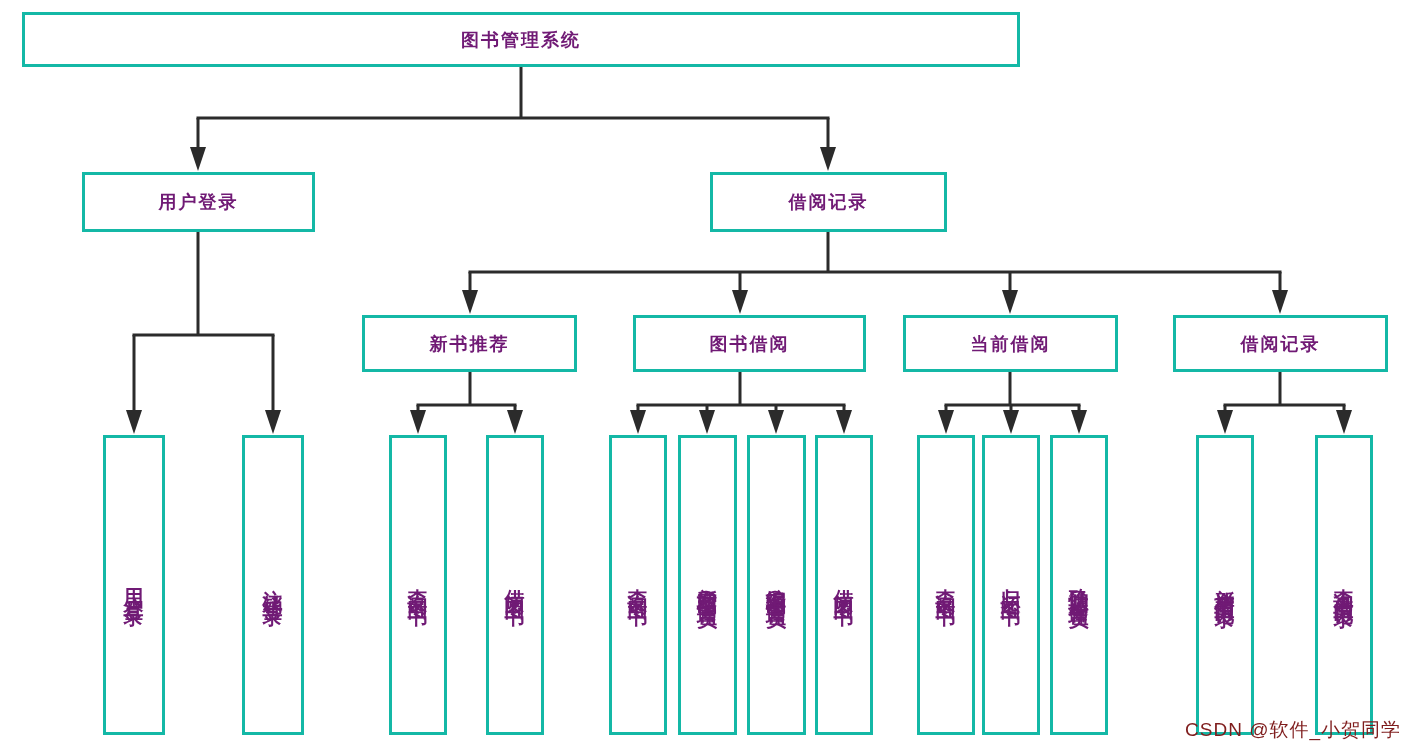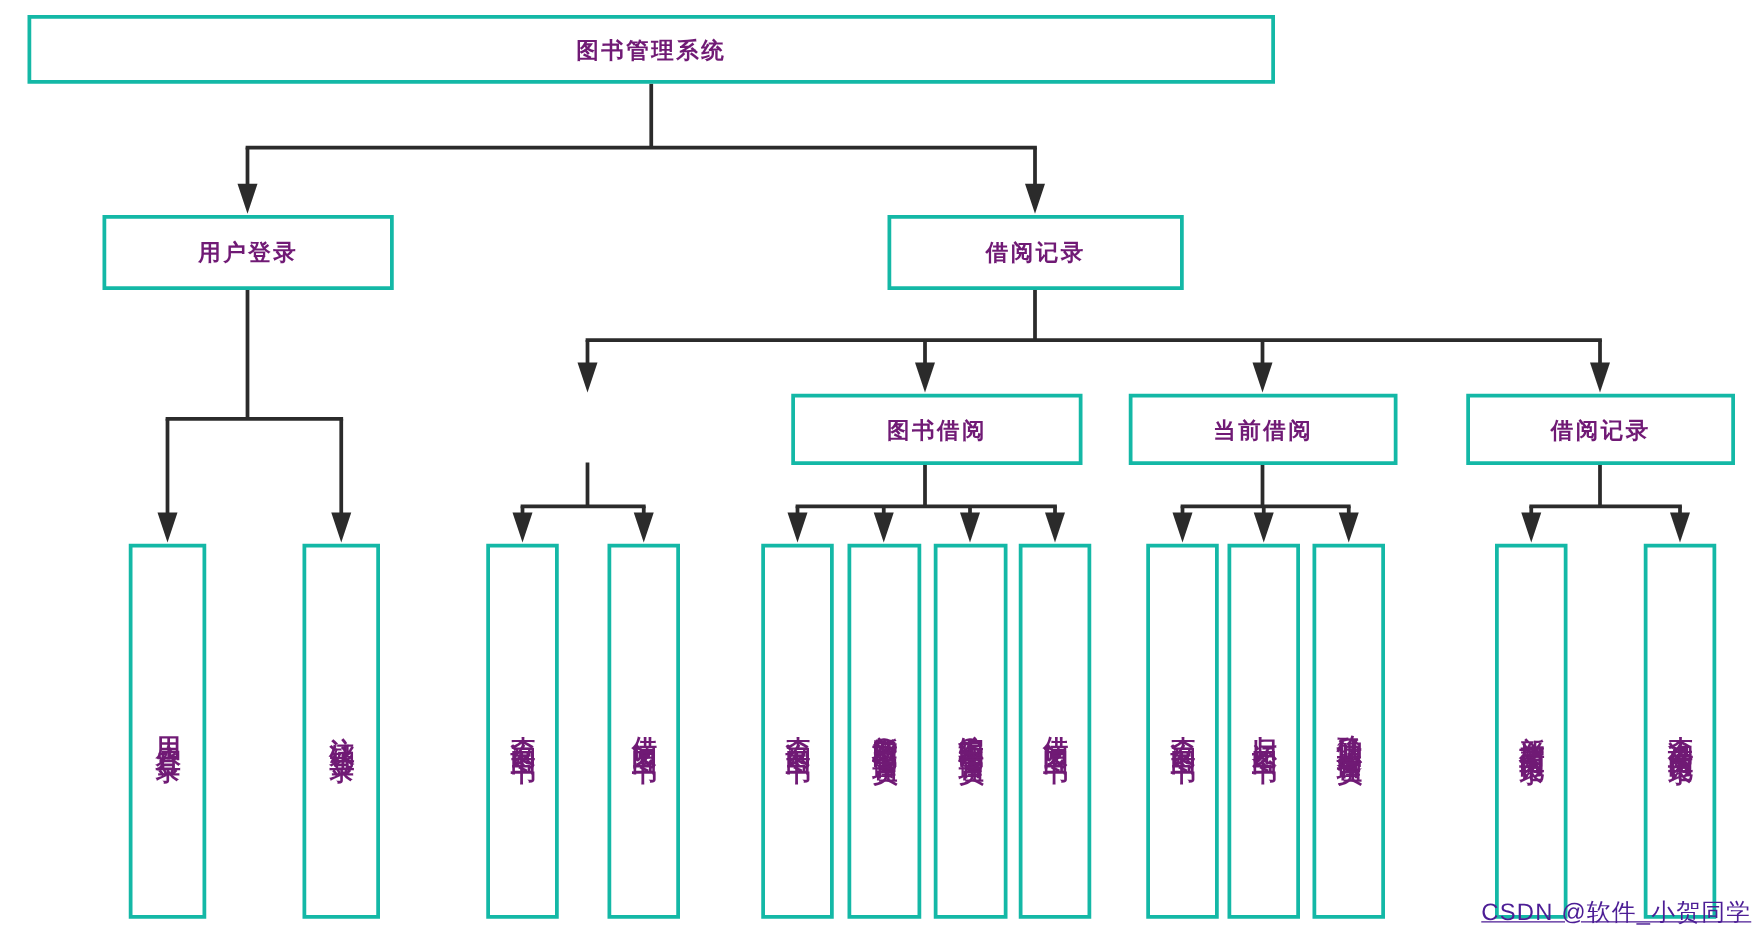--- a/index.html
+++ b/index.html
@@ -52,25 +52,24 @@
   .l8{left:815px;width:58px;}
   .l9{left:917px;width:58px;}
   .l10{left:982px;width:58px;}
   .l11{left:1050px;width:58px;letter-spacing:3px;}
   .l12{left:1196px;width:58px;letter-spacing:4px;}
   .l13{left:1315px;width:58px;letter-spacing:4px;}
   .watermark{
     position:absolute;
     right:4px;top:717px;
     font-size:19px;
-    color:#4c1d95;
+    color:#7f1d1d;
     letter-spacing:1px;
     z-index:10;
     white-space:nowrap;
-    text-decoration:underline;
   }
 </style>
 </head>
 <body>
 
 <div id="canvas">
 
   <svg id="wires" viewBox="0 0 1405 747" xmlns="http://www.w3.org/2000/svg">
     <g stroke="#2b2b2b" stroke-width="3" fill="none">
 
@@ -139,20 +138,21 @@
       <polygon points="1217,410 1233,410 1225,434"></polygon>
       <polygon points="1336,410 1352,410 1344,434"></polygon>
     </g>
   </svg>
 
   <div class="node b-root">图书管理系统</div>
 
   <div class="node b-userlogin">用户登录</div>
   <div class="node b-bookmgmt">借阅记录</div>
 
+  <div class="node b-newbook">新书推荐</div>
   <div class="node b-borrow">图书借阅</div>
   <div class="node b-current">当前借阅</div>
   <div class="node b-records">借阅记录</div>
 
   <div class="node vnode leaf l1">用户登录</div>
   <div class="node vnode leaf l2">注销登录</div>
 
   <div class="node vnode leaf l3">查询图书</div>
   <div class="node vnode leaf l4">借阅图书</div>
 

